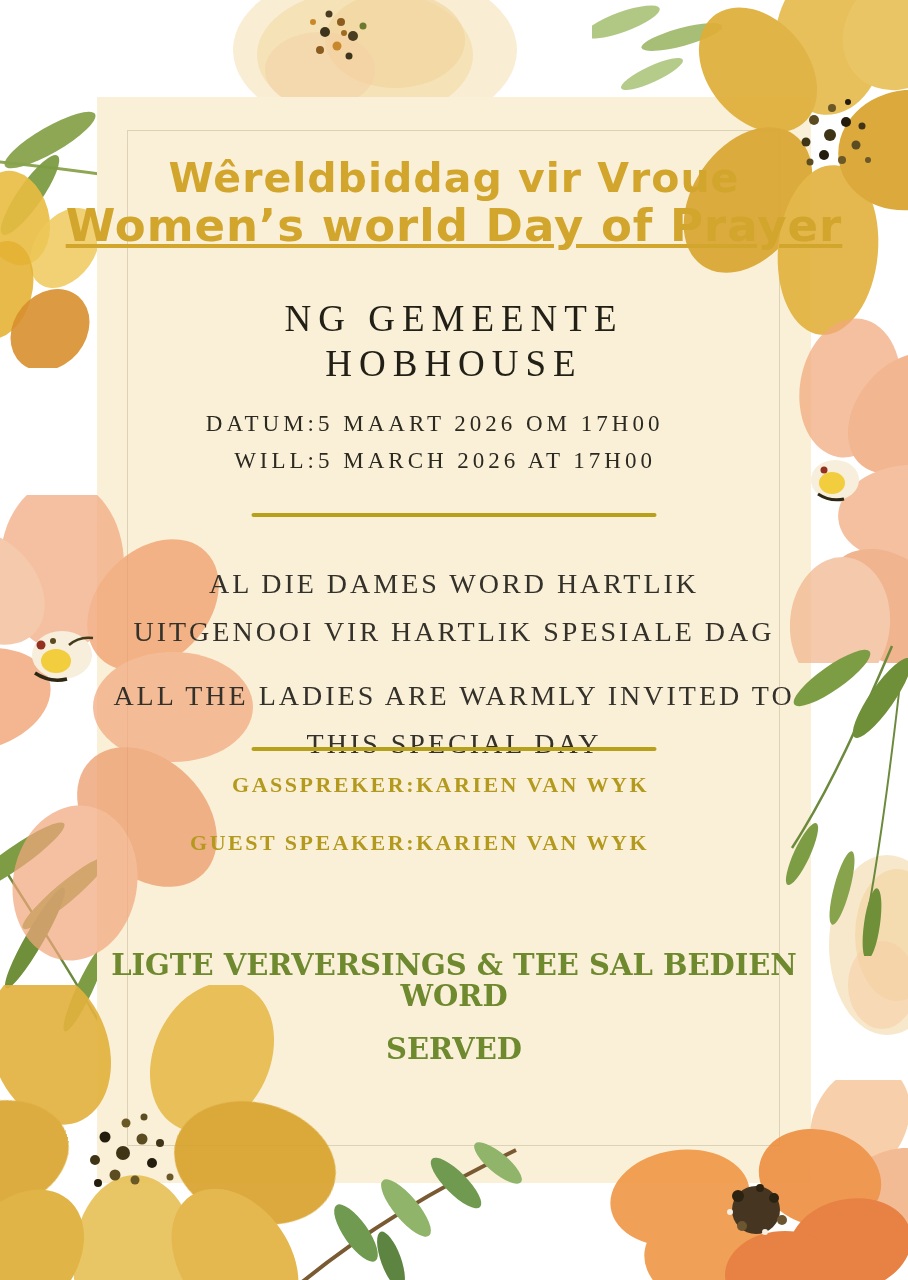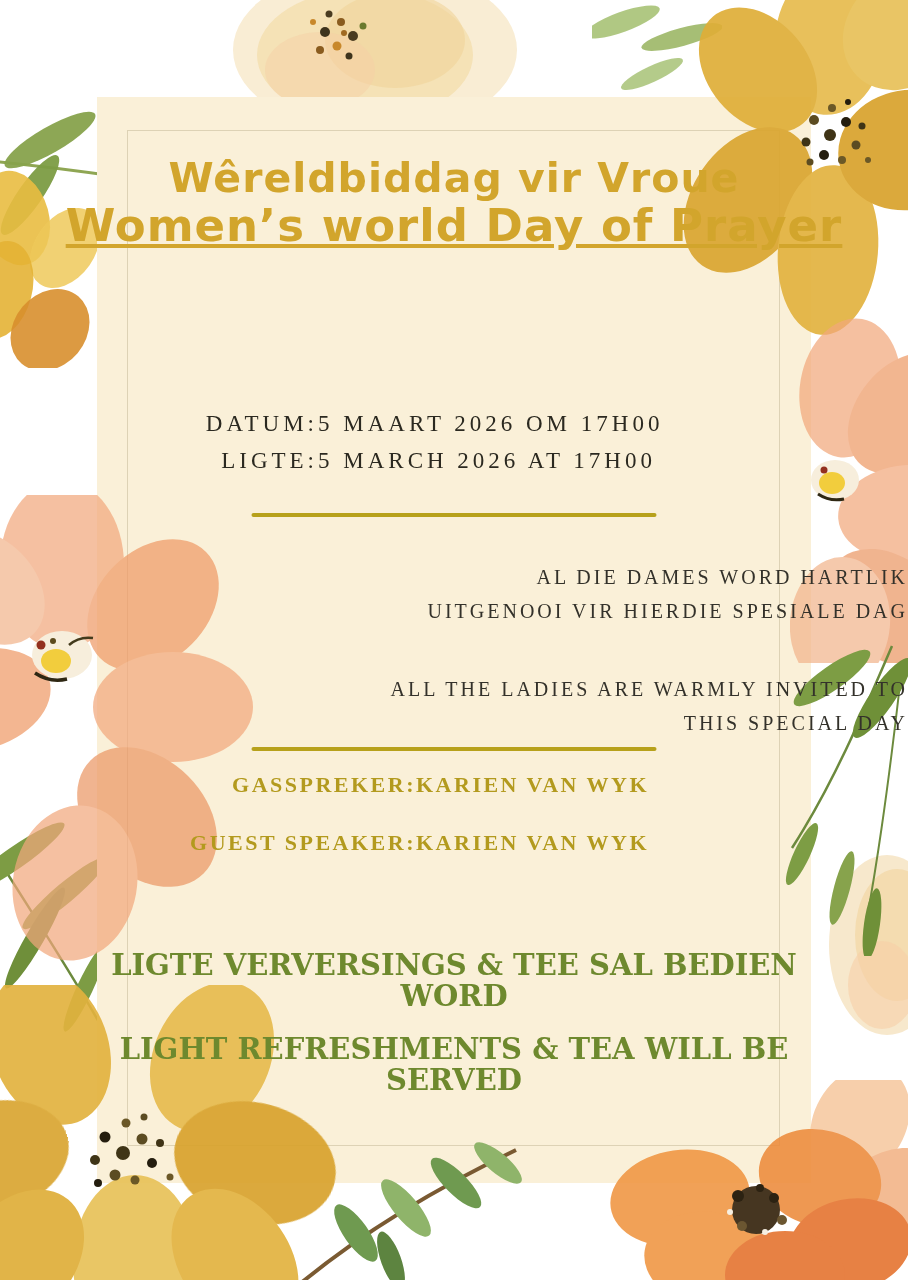--- a/index.html
+++ b/index.html
@@ -31,21 +31,21 @@
   }
   .dates{top:406px;font-size:23px;letter-spacing:4px;color:#2b2920;line-height:1.6;}
   .date-line{display:flex;justify-content:center;}
   .date-label{min-width:128px;text-align:right;}
   .date-value{min-width:400px;text-align:left;}
   .divider{
     position:absolute;left:50%;transform:translateX(-50%);
     width:405px;height:4px;border-radius:2px;background:var(--divider-gold,#b7a11b);
   }
   .div1{top:513px;} .div2{top:747px;}
-  .invite{font-size:20px;letter-spacing:3px;color:#33312a;line-height:1.7;text-align:right;}
+  .invite{font-size:28px;letter-spacing:3px;color:#33312a;line-height:1.7;}
   .inv-afr{top:560px;} .inv-eng{top:672px;}
   .speaker-line{
     position:absolute;left:184px;width:560px;display:flex;text-align:right;
     font-weight:bold;font-size:22px;letter-spacing:2.5px;
     color:var(--speaker-gold,#b39a1e);
   }
   .sp1{top:772px;} .sp2{top:830px;}
   .speaker-label{width:232px;flex:none;}
   .green{
     font-family:"DejaVu Serif",serif;font-weight:bold;font-size:29px;
@@ -252,37 +252,41 @@
     </g>
   </svg>
 
   <div class="content">
 
     <div class="txt title">
       <div class="l1">Wêreldbiddag vir Vroue</div>
       <div class="l2">Women’s world Day of Prayer</div>
     </div>
 
+    <div class="txt venue">
+      <div>NG GEMEENTE</div>
+      <div>HOBHOUSE</div>
+    </div>
 
     <div class="txt dates">
       <div class="date-line">
         <span class="date-label">DATUM:</span>
         <span class="date-value">5 MAART 2026 OM 17H00</span>
       </div>
       <div class="date-line">
-        <span class="date-label">LIGTE:</span>
+        <span class="date-label">WILL:</span>
         <span class="date-value">5 MARCH 2026 AT 17H00</span>
       </div>
     </div>
 
     <div class="divider div1"></div>
 
     <div class="txt invite inv-afr">
       <div>AL DIE DAMES WORD HARTLIK</div>
-      <div>UITGENOOI VIR HIERDIE SPESIALE DAG</div>
+      <div>UITGENOOI VIR HARTLIK SPESIALE DAG</div>
     </div>
 
     <div class="txt invite inv-eng">
       <div>ALL THE LADIES ARE WARMLY INVITED TO</div>
       <div>THIS SPECIAL DAY</div>
     </div>
 
     <div class="divider div2"></div>
 
     <div class="speaker-line sp1">
@@ -293,18 +297,17 @@
       <span class="speaker-label">GUEST SPEAKER:</span>
       <span class="speaker-value">KARIEN VAN WYK</span>
     </div>
 
     <div class="txt green grn-afr">
       <div>LIGTE VERVERSINGS  &amp; TEE SAL BEDIEN</div>
       <div>WORD</div>
     </div>
 
     <div class="txt green grn-eng">
-      <div>LIGHT REFRESHMENTS &amp; TEA WILL BE</div>
       <div>SERVED</div>
     </div>
 
   </div>
 </div>
 
 </body></html>

